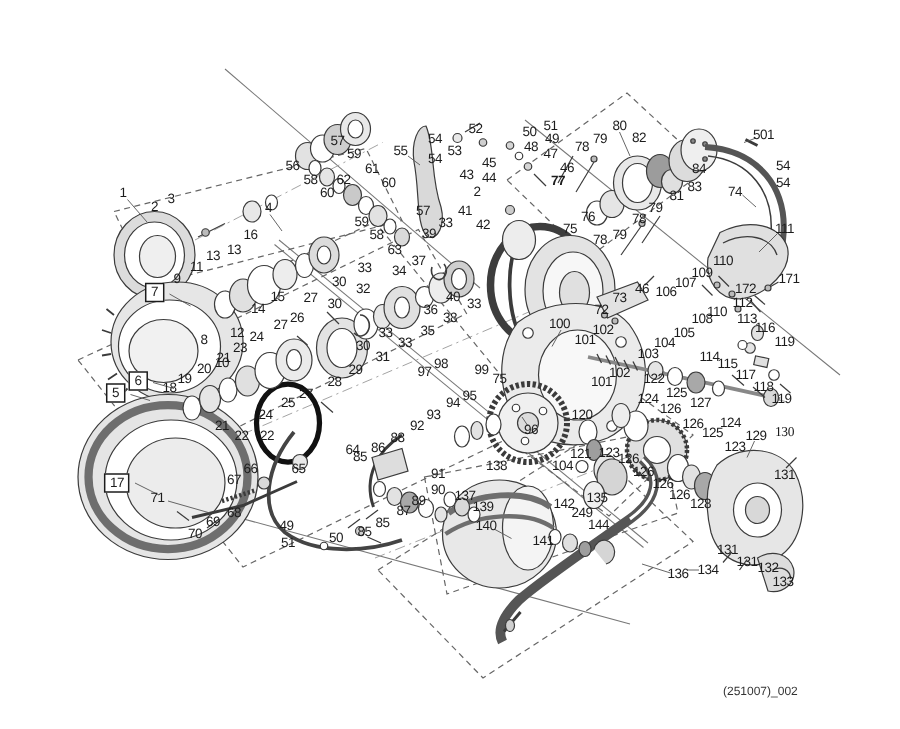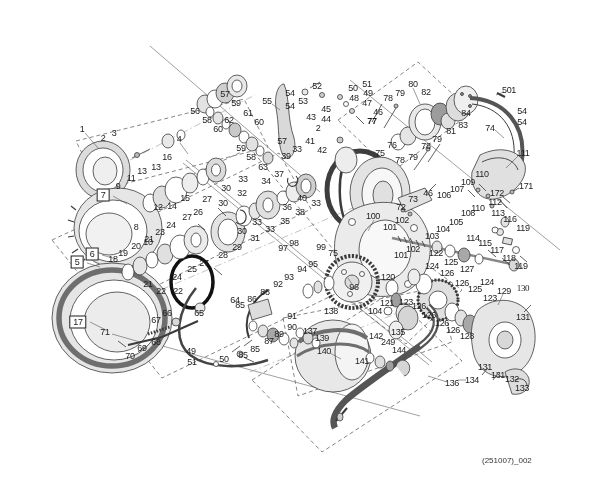--- a/index.html
+++ b/index.html
@@ -333,21 +333,21 @@
       <span class="part-label" style="left: 114px; top: 133px;">3</span>
       <span class="part-label" style="left: 103px; top: 138px;">2</span>
       <span class="part-label" style="left: 179px; top: 139px;">4</span>
       <span class="part-label" style="left: 118px; top: 186px;">9</span>
       <span class="part-label" style="left: 131px; top: 178px;">11</span>
       <span class="part-label" style="left: 142px; top: 171px;">13</span>
       <span class="part-label" style="left: 156px; top: 167px;">13</span>
       <span class="part-label" style="left: 167px; top: 157px;">16</span>
       <span class="part-label" style="left: 185px; top: 198px;">15</span>
       <span class="part-label" style="left: 172px; top: 206px;">14</span>
-      <span class="part-label" style="left: 158px; top: 207px;">12</span>
+      <span class="part-label" style="left: 158px; top: 222px;">12</span>
       <span class="part-label" style="left: 148px; top: 218px; margin-top: 24px;">10</span>
       <span class="part-label" style="left: 136px; top: 227px;">8</span>
       <span class="part-label boxed" style="left: 103px; top: 195px;">7</span>
       <span class="part-label boxed" style="left: 92px; top: 254px;">6</span>
       <span class="part-label boxed" style="left: 77px; top: 262px;">5</span>
       <span class="part-label boxed" style="left: 78px; top: 322px;">17</span>
       <span class="part-label" style="left: 113px; top: 259px;">18</span>
       <span class="part-label" style="left: 123px; top: 253px;">19</span>
       <span class="part-label" style="left: 136px; top: 246px;">20</span>
       <span class="part-label" style="left: 149px; top: 239px;">21</span>

